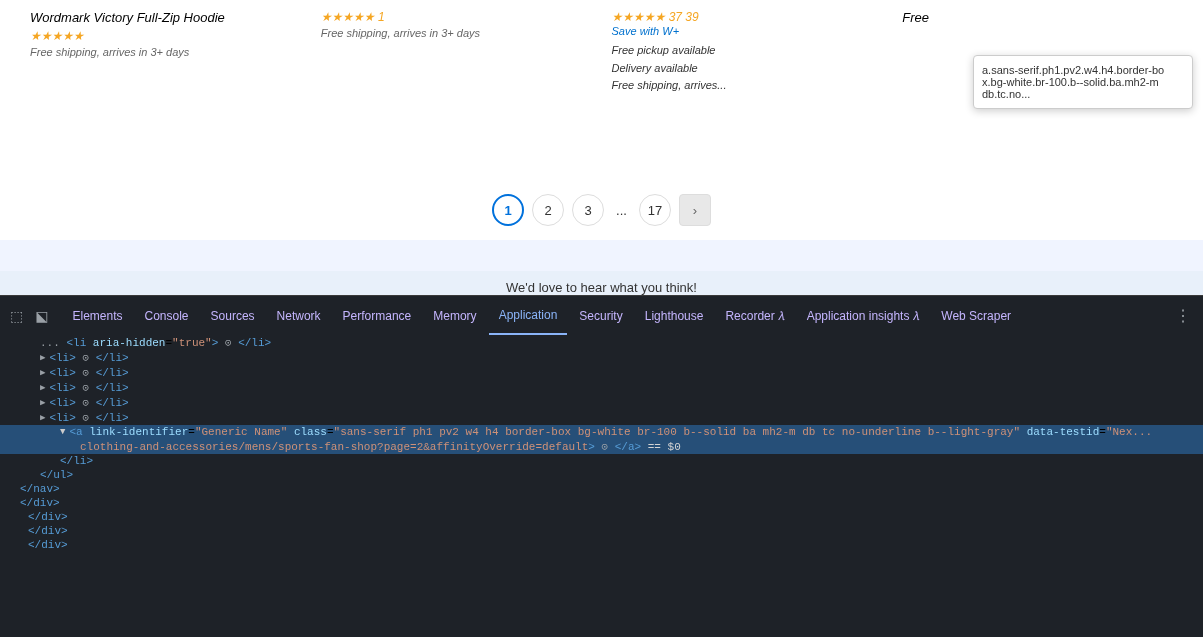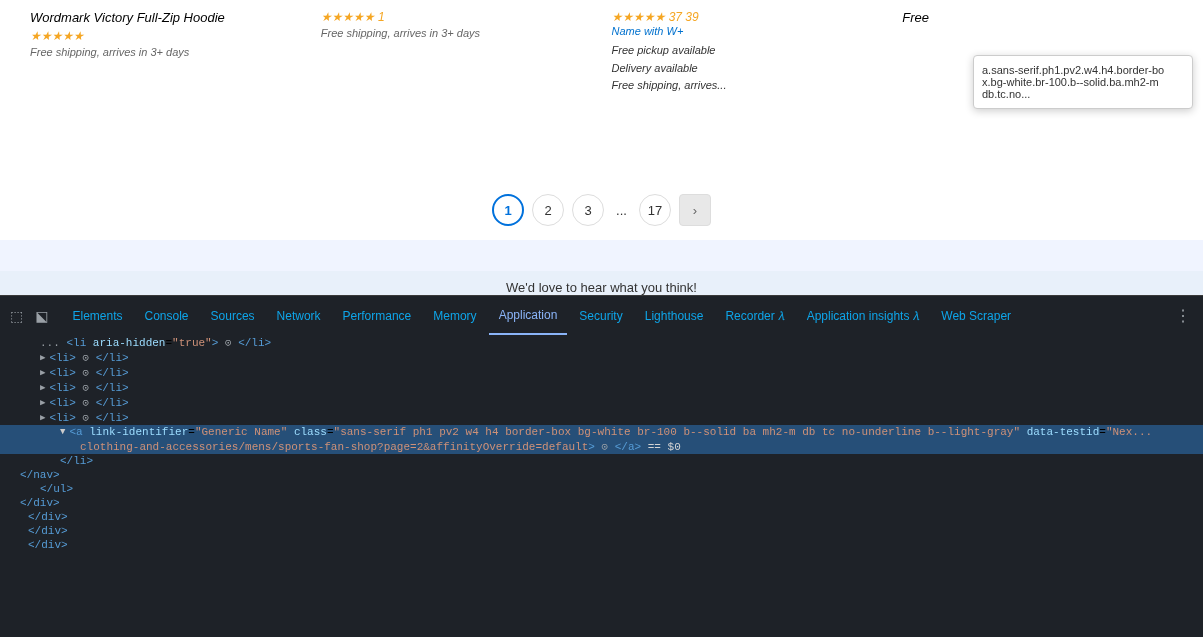--- a/index.html
+++ b/index.html
@@ -177,21 +177,21 @@
 
     .devtools-tabs {
       display: flex;
       align-items: center;
       gap: 2px;
       flex: 1;
       height: 100%;
     }
 
     .devtools-tab {
-      color: #0ea5e9;
+      color: #c4b5fd;
       font-size: 12px;
       padding: 0 10px;
       height: 100%;
       display: flex;
       align-items: center;
       cursor: pointer;
       white-space: nowrap;
     }
 
     .devtools-tab.active {
@@ -263,21 +263,21 @@
         <span>★★★★★</span>
         <span>1</span>
       </div>
       <div class="shipping">Free shipping, arrives in 3+ days</div>
     </div>
     <div class="product-col">
       <div class="stars">
         <span>★★★★★</span>
         <span>37 39</span>
       </div>
-      <a class="save-link">Name with W+</a>
+      <a class="save-link">Save with W+</a>
       <div class="pickup-info">
         Free pickup available<br>Delivery available<br>Free shipping, arrives...
       </div>
     </div>
     <div class="product-col">
       <div class="product-title">Free</div>
     </div>
   </div>
 
   <div class="tooltip-box">
@@ -407,26 +407,26 @@
     </div>
     <div class="dom-line indent-4 highlighted-line">
       <span class="attr-val">clothing-and-accessories/mens/sports-fan-shop?page=2&amp;affinityOverride=default</span><span class="tag">&gt;</span>
       &nbsp;<span class="dot-dot">⊙</span>&nbsp;
       <span class="tag">&lt;/a&gt;</span>
       &nbsp;<span class="text-content">== $0</span>
     </div>
     <div class="dom-line indent-3">
       <span class="tag">&lt;/li&gt;</span>
     </div>
+    <div class="dom-line indent-2">
+      <span class="tag">&lt;/ul&gt;</span>
+    </div>
     <div class="dom-line indent-1">
       <span class="tag">&lt;/nav&gt;</span>
     </div>
-    <div class="dom-line indent-2">
-      <span class="tag">&lt;/ul&gt;</span>
-    </div>
     <div class="dom-line indent-1">
       <span class="tag">&lt;/div&gt;</span>
     </div>
     <div class="dom-line indent-0">
       <span style="padding-left:20px" class="tag">&lt;/div&gt;</span>
     </div>
     <div class="dom-line indent-0">
       <span style="padding-left:20px" class="tag">&lt;/div&gt;</span>
     </div>
     <div class="dom-line indent-0">

